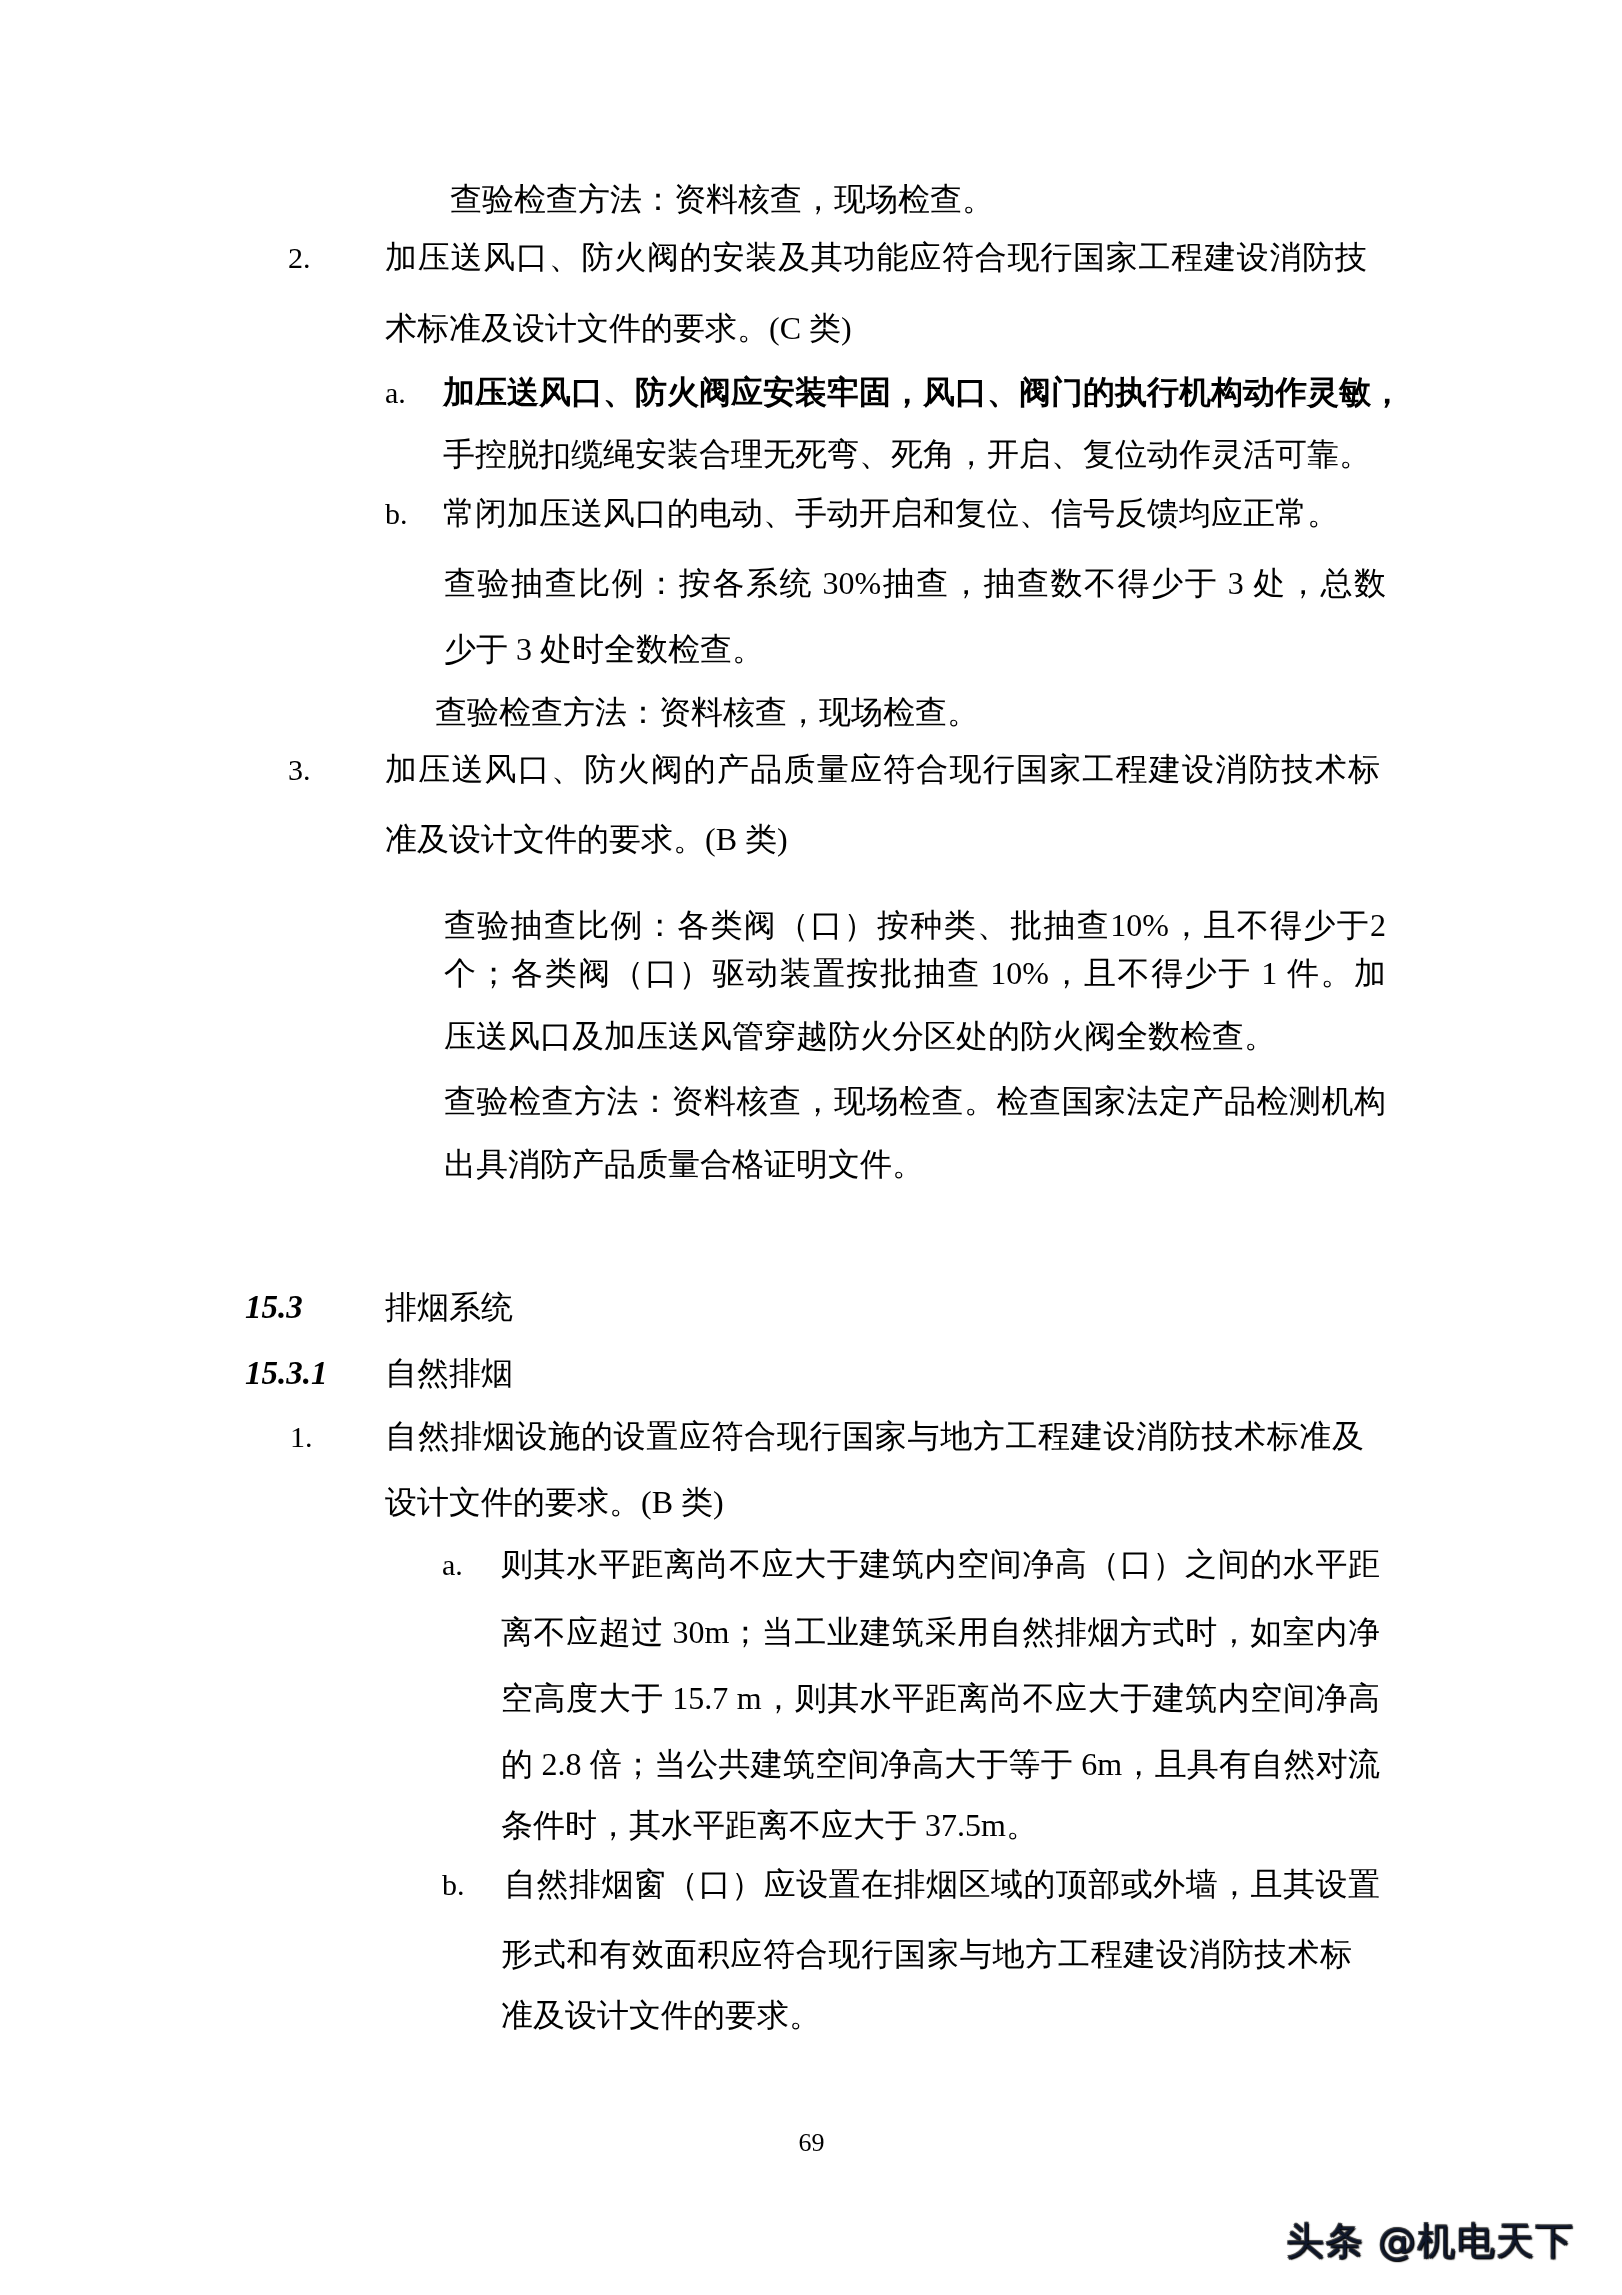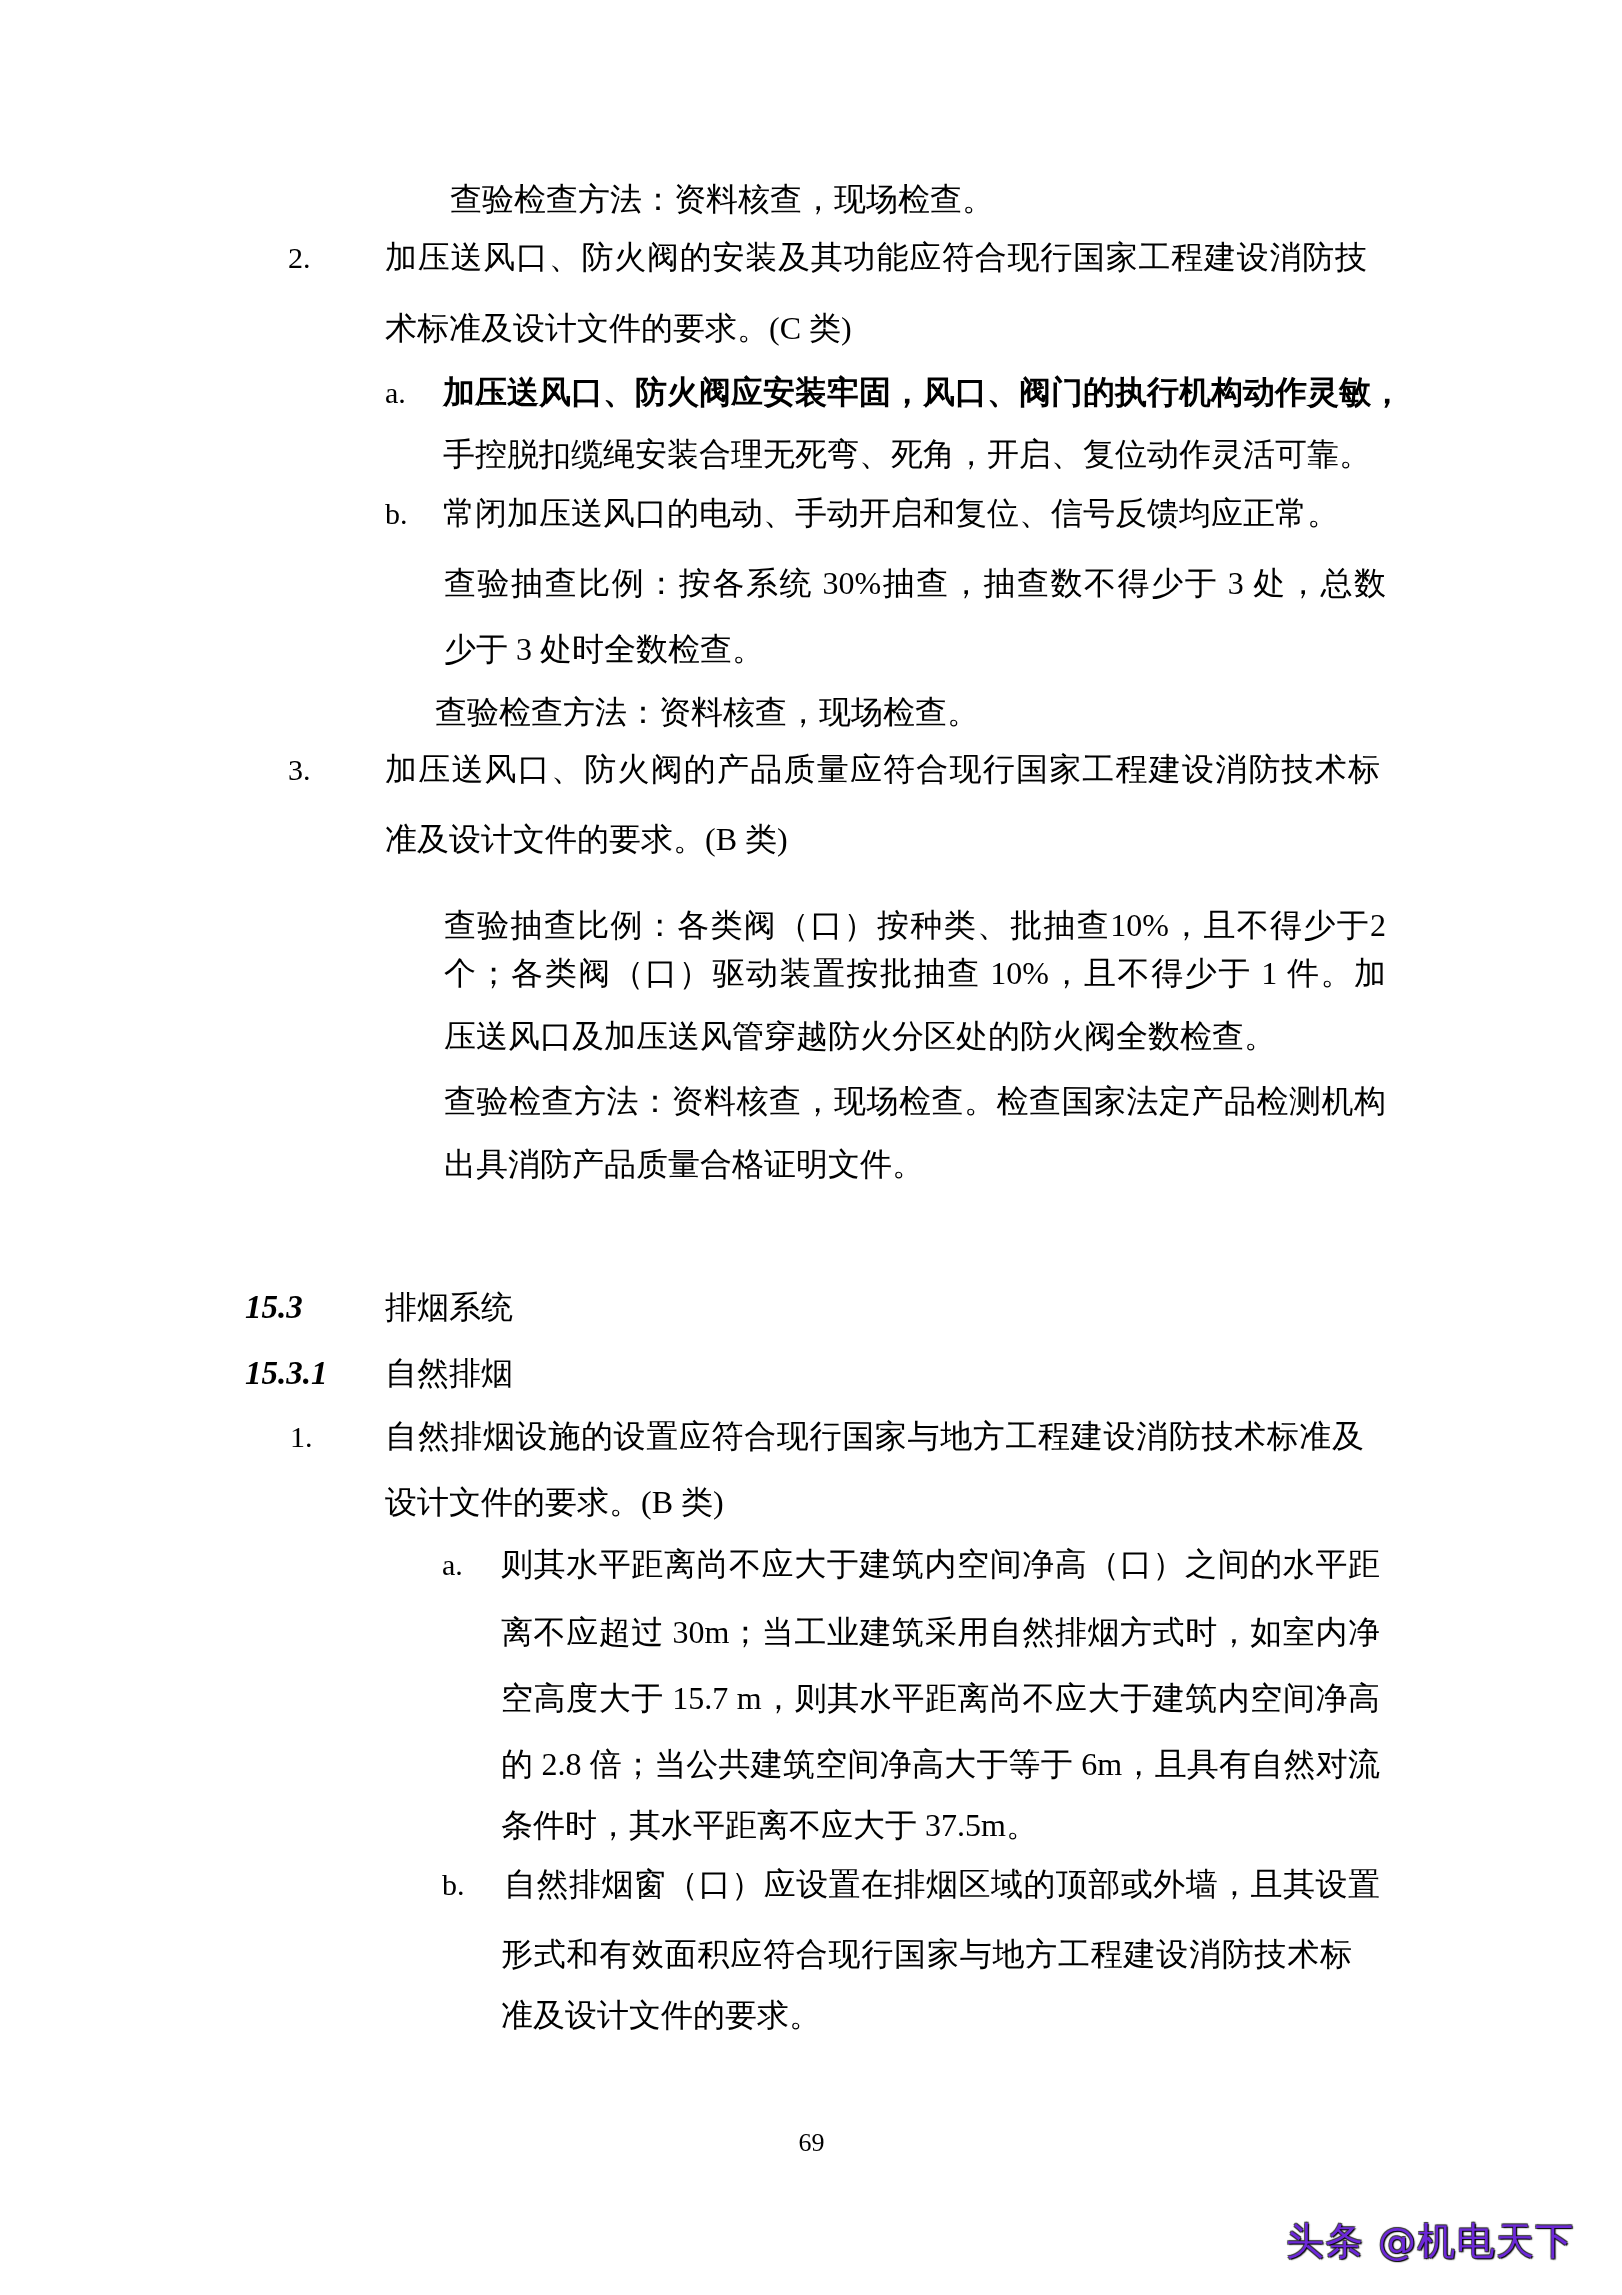--- a/index.html
+++ b/index.html
@@ -4,21 +4,21 @@
 <style>
   html, body { margin: 0; padding: 0; background: #ffffff; }
   body { width: 1623px; height: 2295px; position: relative; overflow: hidden;
          font-family: "Liberation Serif", "DejaVu Serif", serif; color: #000; }
   .ln { position: absolute; font-size: 32px; line-height: 37px; white-space: nowrap; }
   .num { position: absolute; font-size: 30px; line-height: 37px; white-space: nowrap; }
   .hnum { position: absolute; font-size: 33px; line-height: 37px; font-weight: bold; font-style: italic; white-space: nowrap; }
   .just { text-align: justify; text-align-last: justify; }
   .pageno { position: absolute; left: 792px; top: 2128px; font-size: 26px; line-height: 29px; width: 39px; text-align: center; }
   .wm { position: absolute; left: 1286px; top: 2218px; font-family: "DejaVu Sans", sans-serif; font-size: 38px; line-height: 47px;
-        color: #6d28d9; letter-spacing: 1.3px;
+        color: #0f172a; letter-spacing: 1.3px;
         text-shadow: 1.3px 1.3px 1.3px #000, -0.7px -0.7px 0.7px #444, 0.7px -0.7px 0.7px #444, -0.7px 0.7px 0.7px #444; white-space: nowrap; }
 </style>
 </head>
 <body>
 
 <div>
 
   <div class="ln" style="left:450px; top:181px;">查验检查方法：资料核查，现场检查。</div>
 
   <div class="num" style="left:288px; top:239px;">2.</div>

